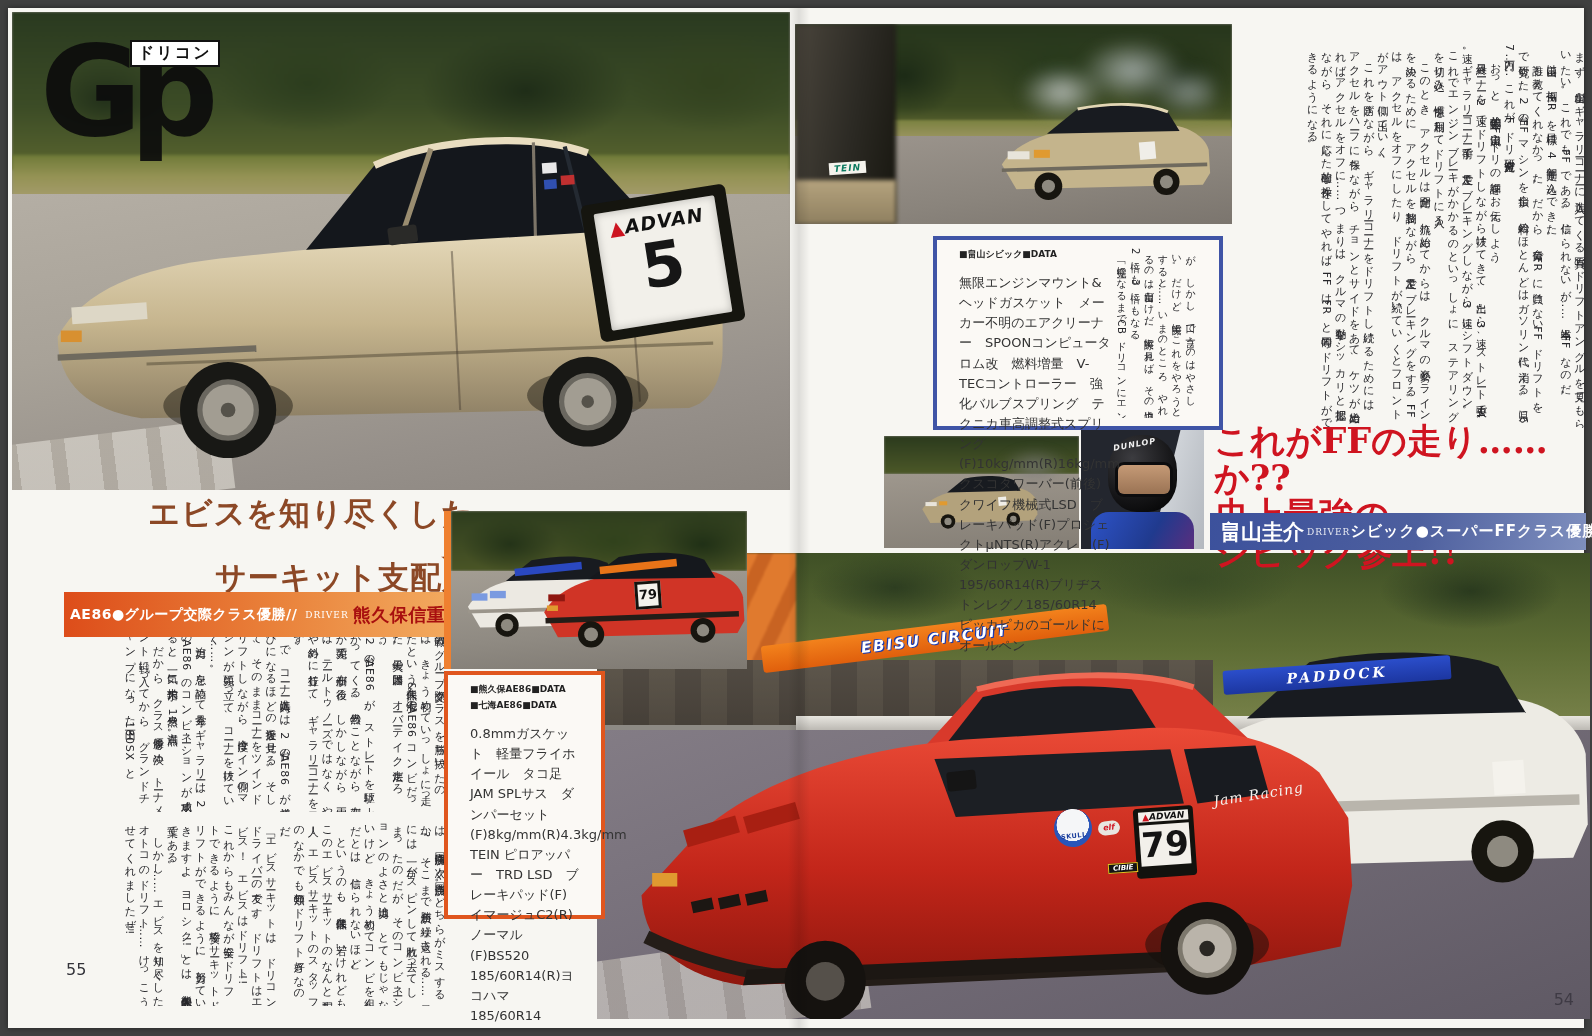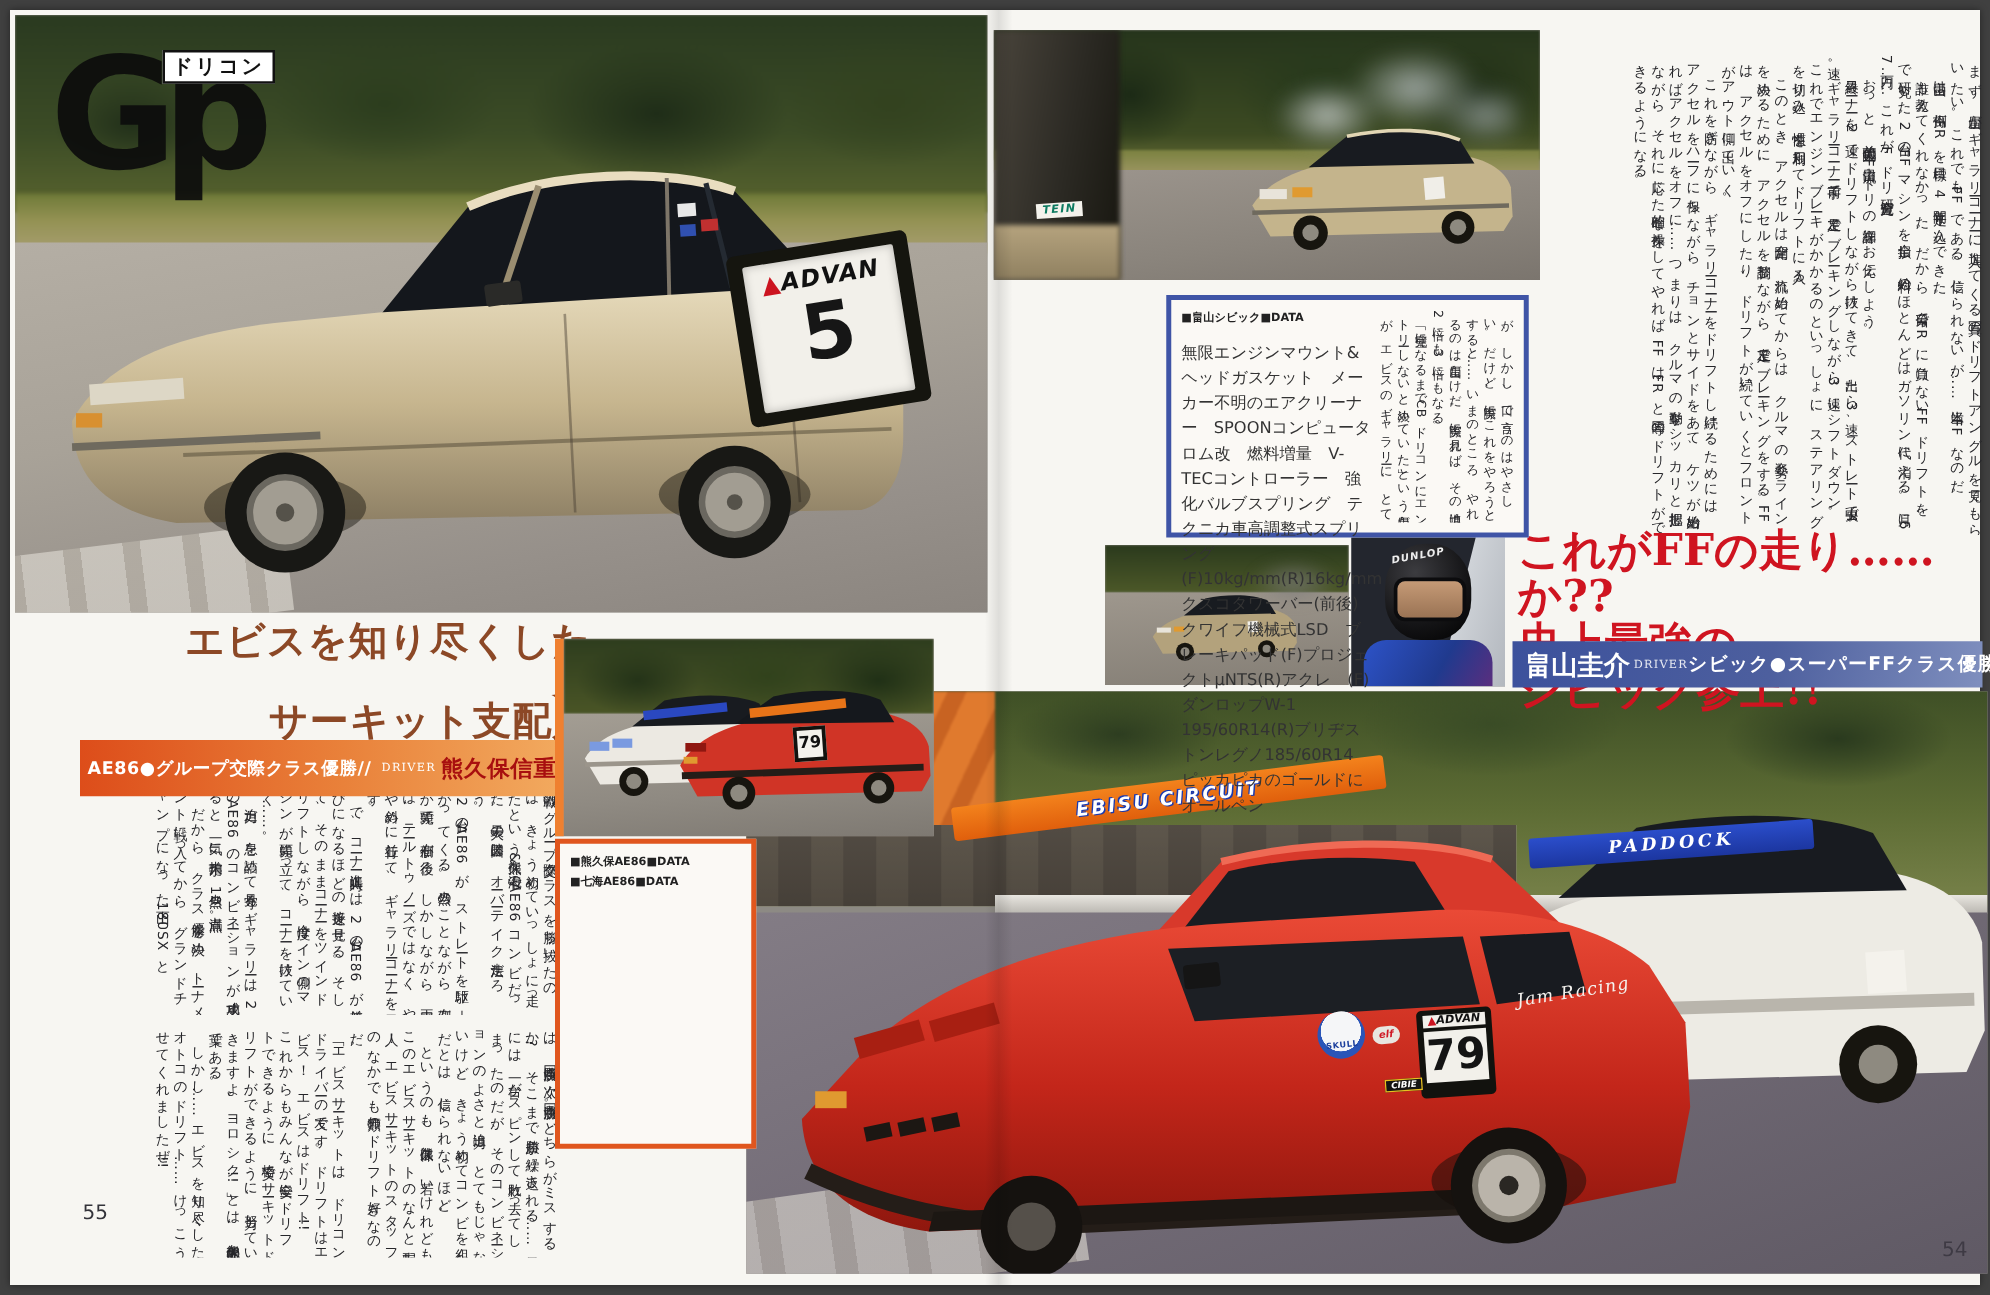--- a/index.html
+++ b/index.html
@@ -79,21 +79,21 @@
   .duo-trees{left:0;top:0;width:100%;height:38%;
     background:
       radial-gradient(70px 40px at 20% 55%,#243318 0%,rgba(36,51,24,0) 70%),
       radial-gradient(90px 45px at 55% 50%,#31421c 0%,rgba(49,66,28,0) 70%),
       radial-gradient(80px 45px at 85% 55%,#203016 0%,rgba(32,48,22,0) 70%),
       linear-gradient(180deg,#2e3d1e 0%,#4a5526 100%);filter:blur(1px);}
   .duo-track{left:0;top:38%;width:100%;height:62%;
     background:linear-gradient(175deg,#a39d93 0%,#8f8a82 60%,#7e7972 100%);}
 
   
-  .databox{position:absolute;background:#fbf9f5;z-index:7;padding:8px 8px;}
+  .databox{position:absolute;background:#fbf9f5;z-index:7;padding:8px 22px;}
   .databox h4{margin:0 0 3px 0;font-size:9px;color:#222;}
   .databox p{margin:12px 0 9px 0;font-size:13px;line-height:1.55;color:#333;}
   .box-orange{left:436px;top:663px;width:161px;height:248px;border:4px solid #e0561e;}
   .box-blue{left:925px;top:228px;width:290px;height:194px;border:4px solid #3f54a6;display:flex;gap:6px;}
   .box-blue .dcol{width:152px;}
   .box-blue .vcol{flex:1;font-size:10px;line-height:1.38;letter-spacing:.5px;height:100%;}
 
   
   .smoke-photo{left:787px;top:16px;width:437px;height:200px;}
   .sp-trees{left:0;top:0;width:100%;height:52%;
@@ -308,20 +308,21 @@
           <circle cx="74" cy="124" r="10" fill="#8e8a80"></circle>
       <circle cx="236" cy="118" r="18" fill="#17150f"></circle>
           <circle cx="236" cy="118" r="9" fill="#8e8a80"></circle>
     </svg>
     <div class="miniplate" style="left:62%;top:44%;width:26px;height:28px;font-size:13px;transform:rotate(-4deg);border:3px solid #12120e;line-height:22px;">79</div>
   </div>
 
   <div class="databox box-orange">
     <h4>■熊久保AE86■DATA</h4>
     <h4>■七海AE86■DATA</h4>
+    <p>0.8mmガスケット　軽量フライホイール　タコ足　JAM SPLサス　ダンパーセット(F)8kg/mm(R)4.3kg/mm　TEIN ピロアッパー　TRD LSD　ブレーキパッド(F)イマージュC2(R)ノーマル　(F)BS520 185/60R14(R)ヨコハマ185/60R14</p>
   </div>
 
   <div class="photo smoke-photo">
     <div class="layer sp-trees"></div>
     <div class="layer sp-grass"></div>
     <div class="layer sp-track"></div>
     <div class="layer sp-smoke"></div>
     <svg class="car" style="left:46%;top:36%;width:50%;height:56%;" viewBox="0 0 300 150">
       <path d="M8,92 C26,62 72,46 122,42 L226,36 C262,38 286,52 292,72 L294,104 L284,120 L28,126 Z" fill="#c4b48c"></path>
       <path d="M70,50 L112,16 C160,6 208,8 236,20 L252,46 Z" fill="#181b20"></path>

